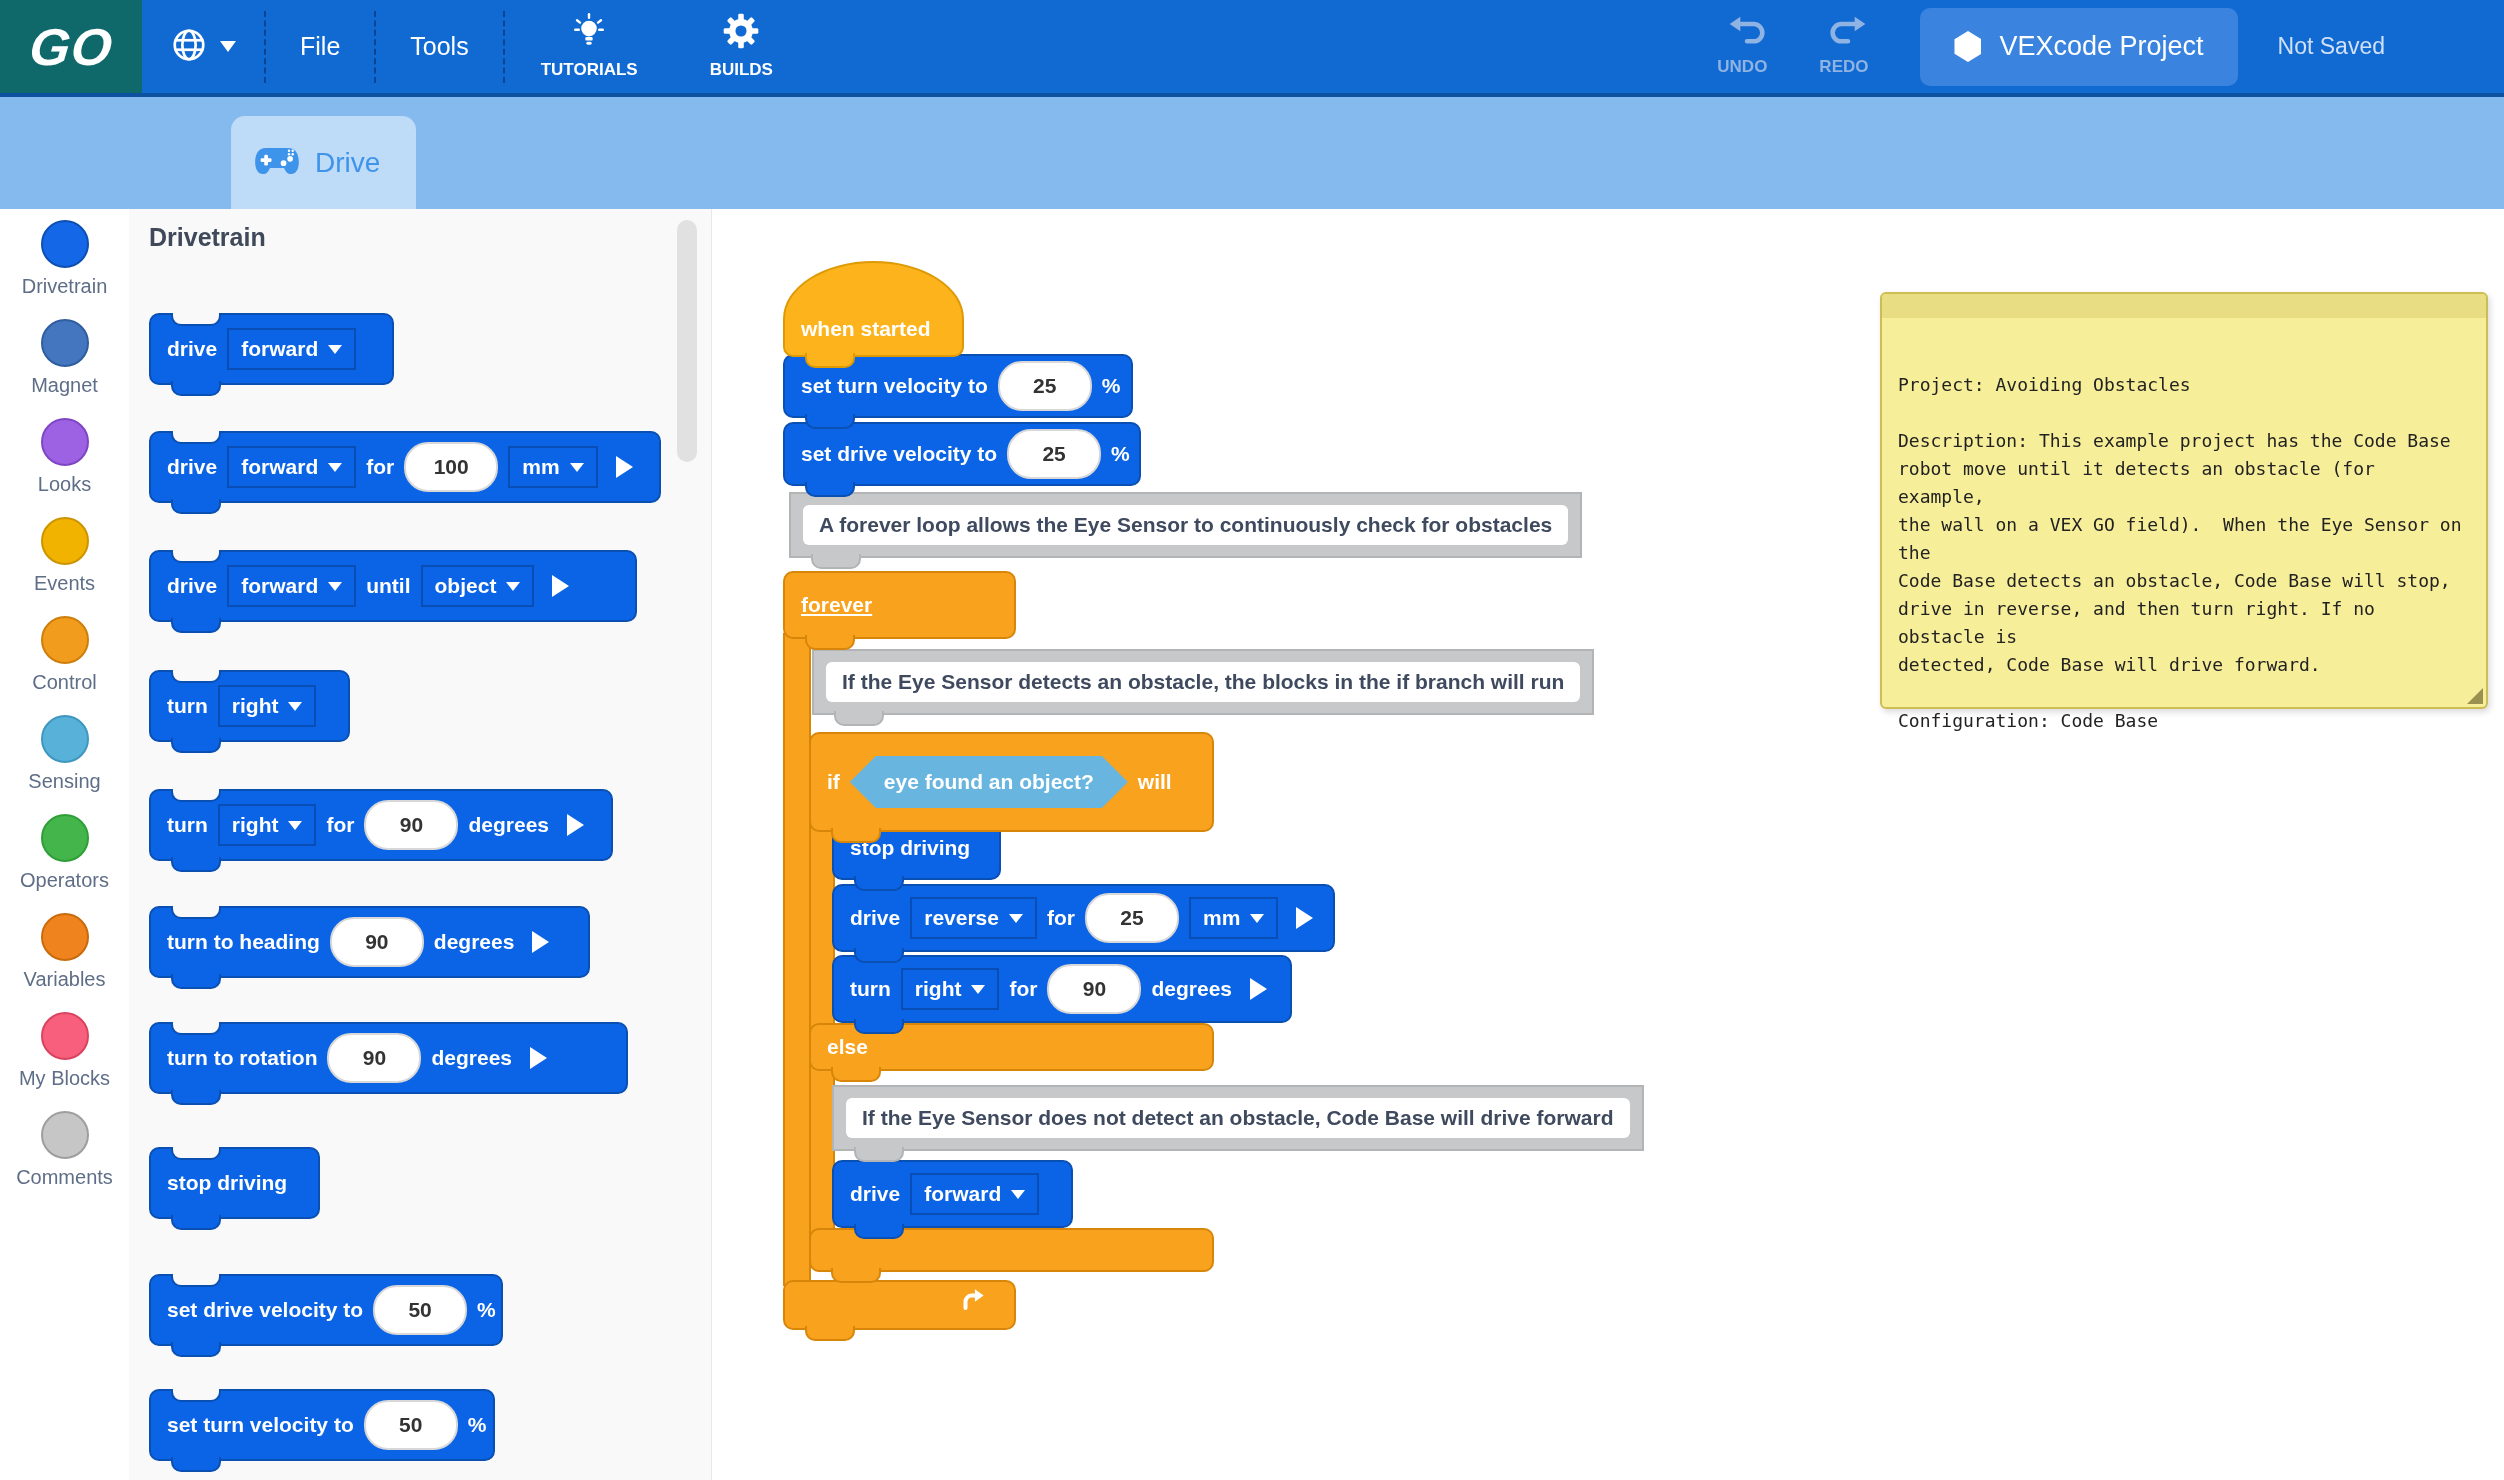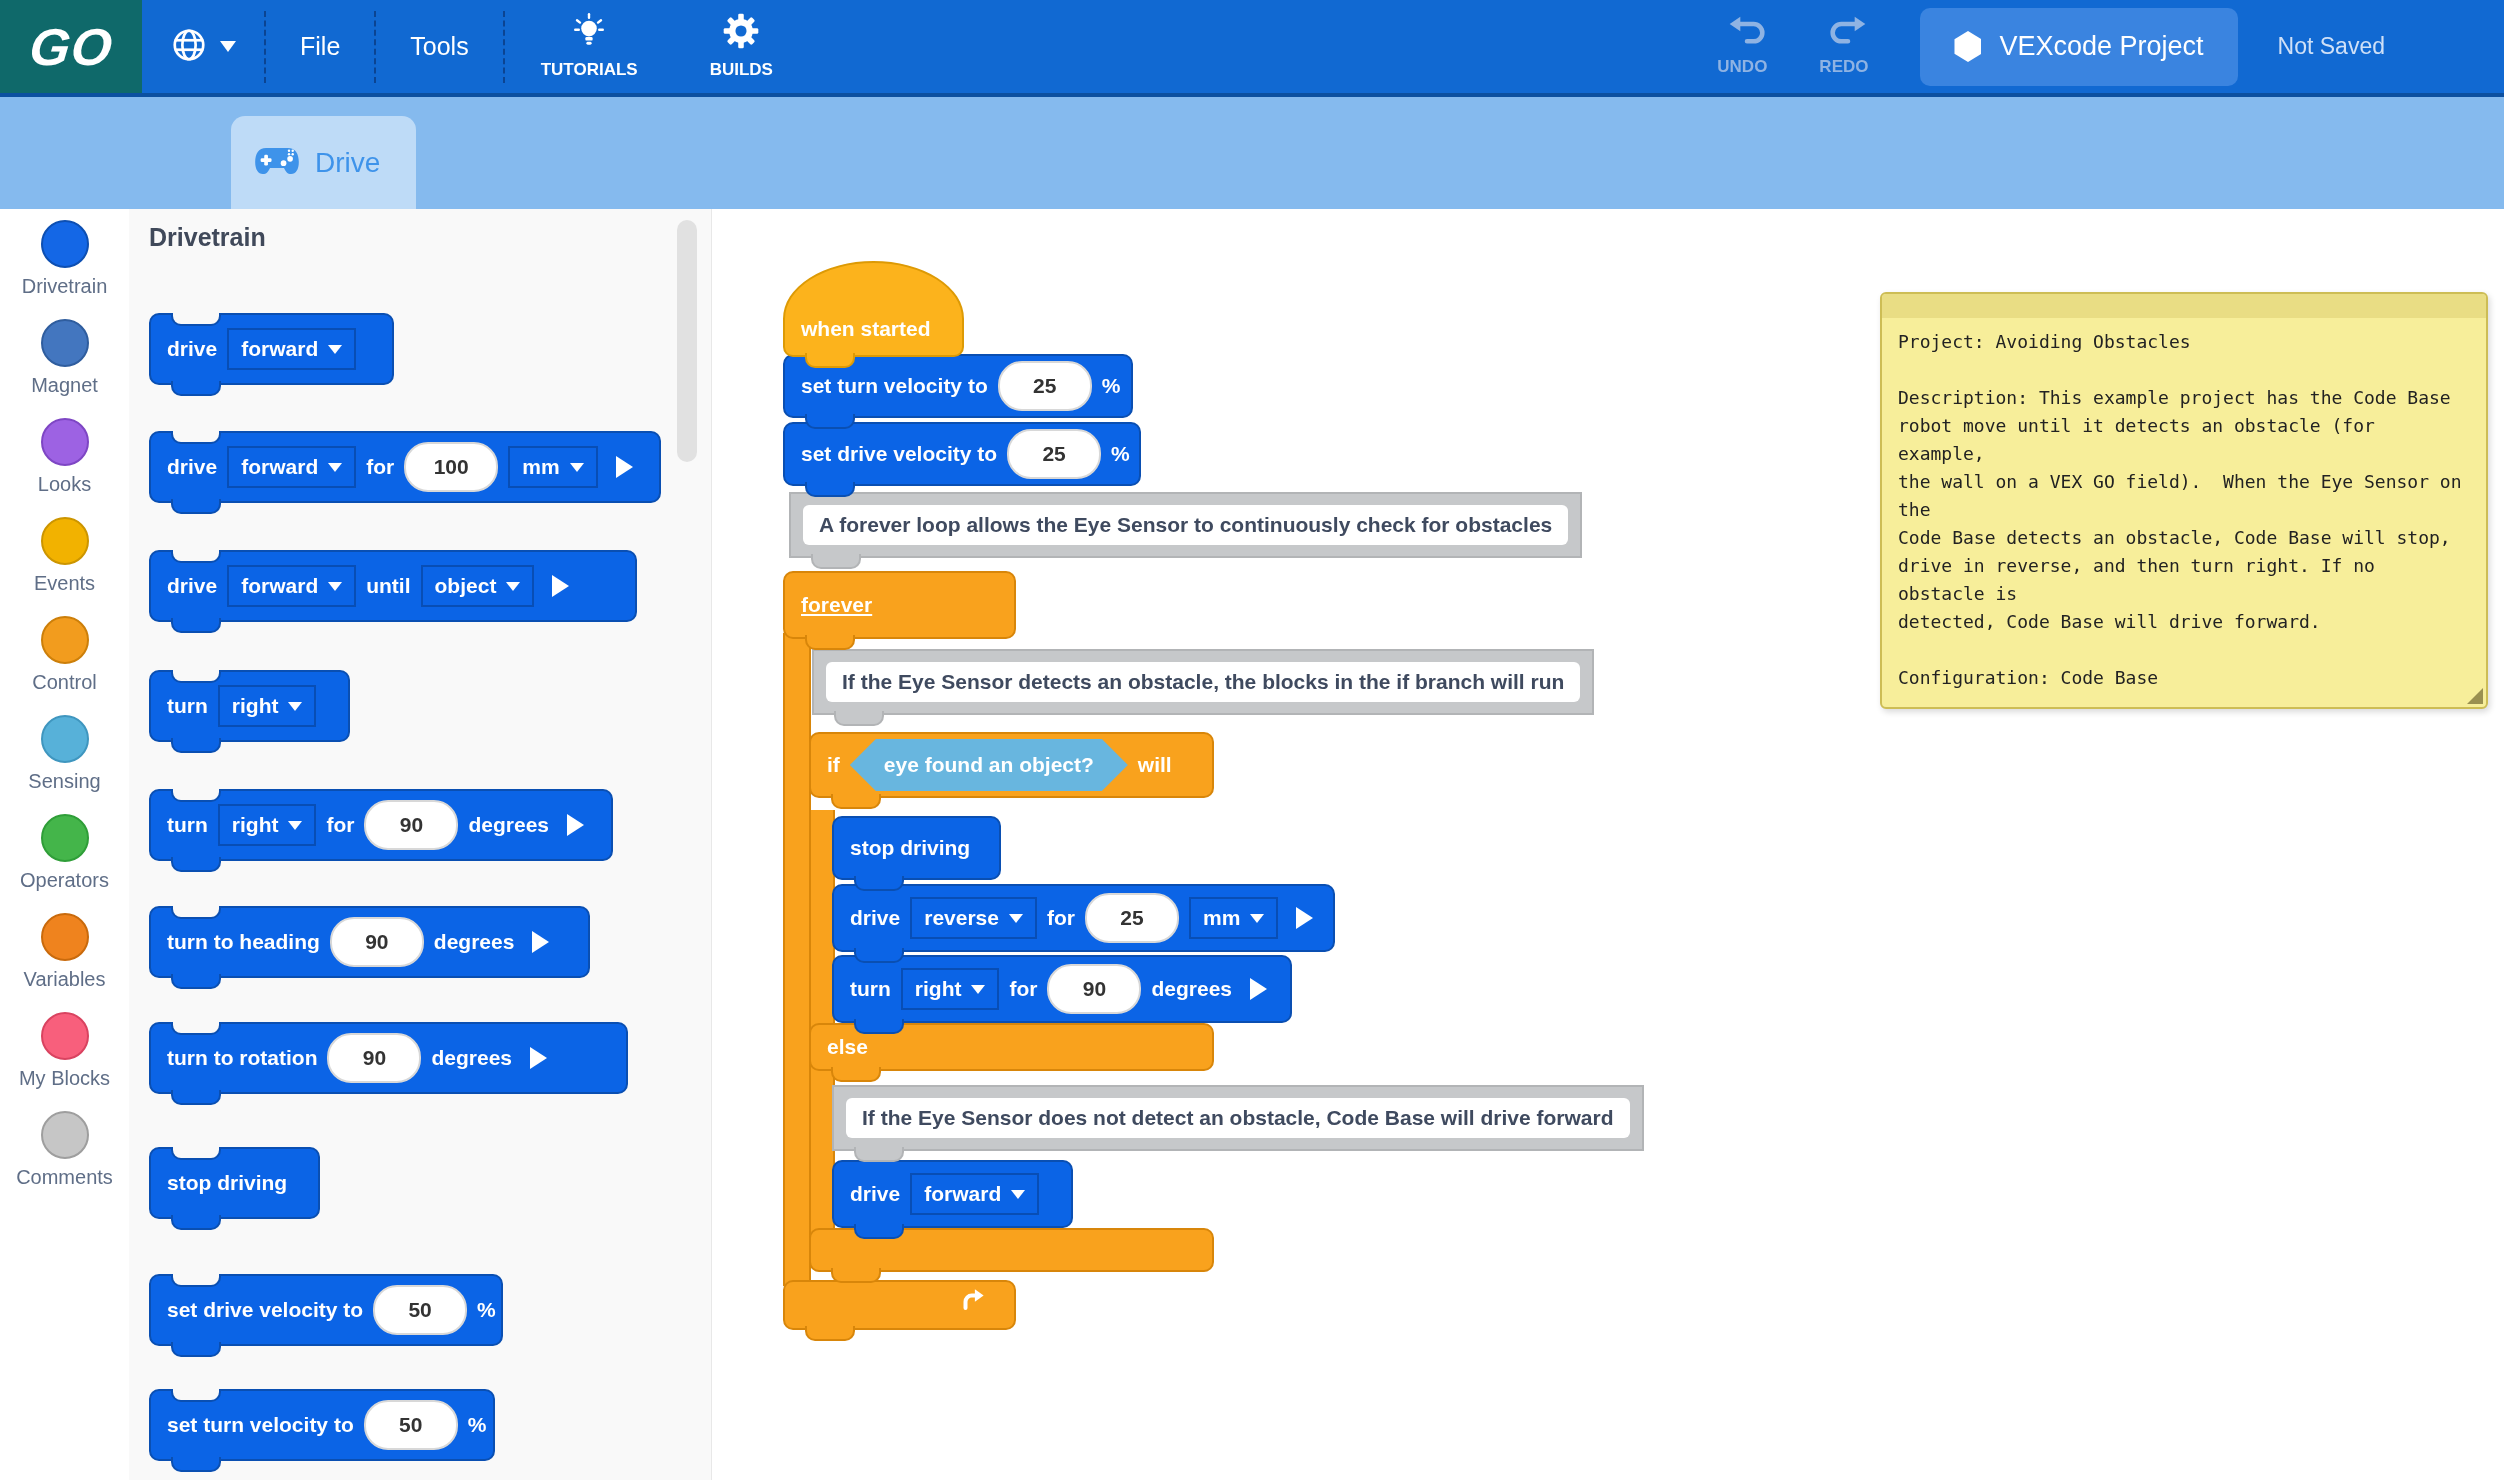--- a/index.html
+++ b/index.html
@@ -88,21 +88,21 @@
           font-size:21px;color:#3f4a5f;white-space:nowrap;}
 
   
   #blk-hat{left:71px;top:52px;width:181px;height:96px;z-index:40;}
   #blk-stv{left:71px;top:145px;width:350px;height:64px;z-index:39;}
   #blk-sdv{left:71px;top:213px;width:358px;height:64px;z-index:38;}
   #blk-cm1{left:77px;top:283px;z-index:37;}
   #blk-fhead{left:71px;top:362px;width:233px;height:68px;z-index:36;text-decoration:underline;}
   #blk-fcol{left:71px;top:424px;width:28px;height:653px;z-index:23;}
   #blk-cm2{left:100px;top:440px;z-index:35;}
-  #blk-ifhead{left:97px;top:523px;width:405px;height:66px;z-index:34;}
+  #blk-ifhead{left:97px;top:523px;width:405px;height:100px;z-index:34;}
   #blk-ifcol{left:97px;top:601px;width:26px;height:217px;z-index:22;}
   #blk-stop{left:120px;top:607px;width:169px;height:64px;z-index:33;}
   #blk-drev{left:120px;top:675px;width:503px;height:68px;z-index:32;}
   #blk-turn{left:120px;top:746px;width:460px;height:68px;z-index:31;}
   #blk-elsebar{left:97px;top:814px;width:405px;height:48px;z-index:29;}
   #blk-elsecol{left:97px;top:858px;width:26px;height:165px;z-index:21;}
   #blk-cm3{left:120px;top:876px;z-index:27;}
   #blk-dfwd{left:120px;top:951px;width:241px;height:68px;z-index:26;}
   #blk-ifend{left:97px;top:1019px;width:405px;height:44px;z-index:25;}
   #blk-fend{left:71px;top:1071px;width:233px;height:50px;z-index:24;justify-content:flex-end;padding-right:26px;}
@@ -117,21 +117,21 @@
   #pblk-7{left:20px;top:813px;width:479px;height:72px;}
   #pblk-8{left:20px;top:938px;width:171px;height:72px;}
   #pblk-9{left:20px;top:1065px;width:354px;height:72px;}
   #pblk-10{left:20px;top:1180px;width:346px;height:72px;}
 
   
   .note{position:absolute;left:1880px;top:292px;width:608px;height:417px;background:#f7ee9a;
         border:2px solid #cdbd55;border-radius:6px;box-sizing:border-box;box-shadow:2px 3px 6px rgba(0,0,0,.15);}
   .note-head{height:24px;background:#e9dd84;border-radius:4px 4px 0 0;cursor:grab;}
   .note-text{padding:10px 16px;font-family:"DejaVu Sans Mono",monospace;font-size:18px;
-             line-height:28px;color:#222;white-space:pre-wrap;}
+             line-height:28px;color:#222;white-space:pre-wrap;margin-top:43px;}
   .note-resize{position:absolute;right:3px;bottom:3px;width:0;height:0;
                border-left:16px solid transparent;border-bottom:16px solid #9a9050;cursor:nwse-resize;}
 </style>
 </head>
 <body>
 
 <div class="topbar">
   <div class="logo-box">
     <span class="logo-text">GO</span>
   </div>

